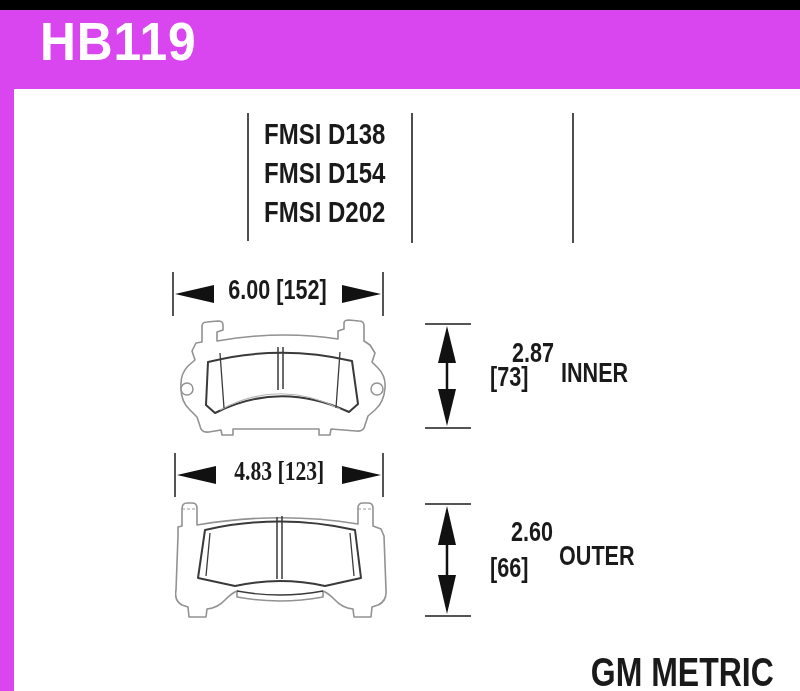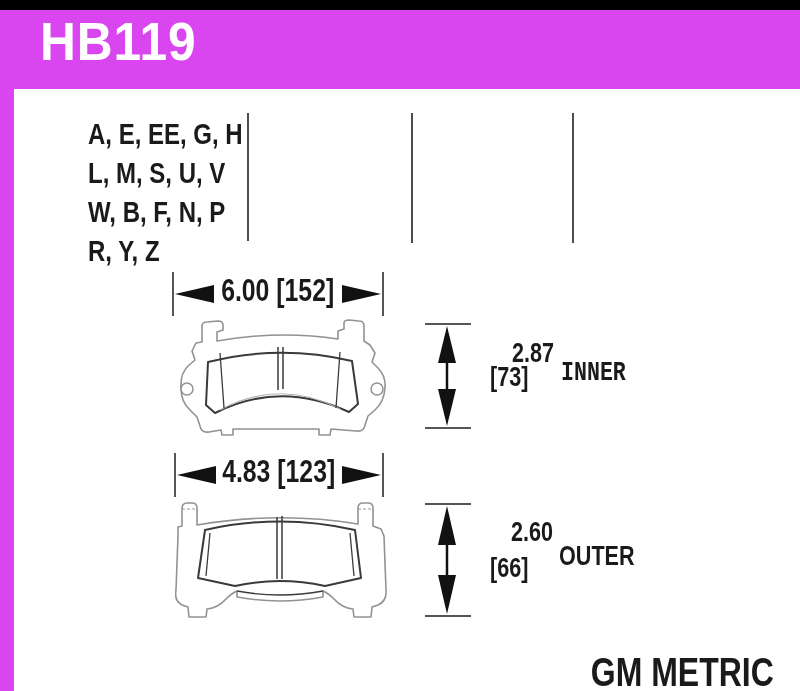--- a/index.html
+++ b/index.html
@@ -20,50 +20,49 @@
     font-weight:bold; font-size:54px; line-height:54px;
     color:#ffffff; letter-spacing:1px; white-space:nowrap;
     transform:scaleX(0.92); transform-origin:0 50%;
   }
   .cond { display:inline-block; white-space:nowrap; transform-origin:0 50%; }
   .spec-text { font-weight:bold; font-size:30px; line-height:39px; transform:scaleX(0.8); }
   .dim-text  { font-weight:bold; font-size:27px; line-height:27px; transform:scaleX(0.8); }
   .divider { position:absolute; width:2px; background:#4d4d4d; }
   .dim-label-center {
     position:absolute; left:0; right:0; text-align:center;
-    font-weight:bold; font-size:31px; line-height:27px; white-space:nowrap;
+    font-weight:bold; font-size:27px; line-height:27px; white-space:nowrap;
   }
   .dim-label-center > span { display:inline-block; transform:scaleX(0.8); transform-origin:50% 50%; }
   .footer-label {
     position:absolute; left:14px; right:0; top:642px; text-align:right;
     font-weight:bold; font-size:41px; line-height:41px;
   }
   .footer-label > span { display:inline-block; transform:scaleX(0.78); transform-origin:50% 50%; }
   svg { display:block; }
 </style>
 </head>
 <body>
 
 <div class="page">
 
   <div class="panel"></div>
 
   <div class="part-number">HB119</div>
 
-  <div class="abs" style="left:88px; top:104px;">
-    <div class="cond spec-text">
-      <div>A, E, EE, G, H</div>
-      <div>L, M, S, U, V</div>
-      <div>W, B, F, N, P</div>
-      <div>R, Y, Z</div>
-    </div>
-  </div>
 
   <div class="divider" style="left:247px; top:103px; height:128px;"></div>
 
+  <div class="abs" style="left:264px; top:104px;">
+    <div class="cond spec-text">
+      <div>FMSI D138</div>
+      <div>FMSI D154</div>
+      <div>FMSI D202</div>
+    </div>
+  </div>
 
   <div class="divider" style="left:411px; top:103px; height:130px;"></div>
   <div class="divider" style="left:572px; top:103px; height:130px;"></div>
 
 
   <div class="abs" style="left:170px; top:259px; width:216px; height:50px;">
     <svg width="216" height="50" viewBox="0 0 216 50">
       <line x1="3" y1="3" x2="3" y2="47" stroke="#555" stroke-width="2"></line>
       <line x1="213" y1="3" x2="213" y2="47" stroke="#555" stroke-width="2"></line>
       <polygon points="5,25 44,16 44,34" fill="#111"></polygon>
@@ -94,25 +93,25 @@
       <polygon points="23,5 14,42 32,42" fill="#111"></polygon>
       <polygon points="23,105 14,68 32,68" fill="#111"></polygon>
     </svg>
   </div>
   <div class="abs" style="left:512px; top:330px;text-align:center;">
     <span class="cond dim-text">2.87</span>
   </div>
   <div class="abs" style="left:490px; top:354px;">
     <span class="cond dim-text">[73]</span>
   </div>
-  <div class="abs" style="left:561px; top:350px;font-family:Liberation Mono, monospace;">
+  <div class="abs" style="left:561px; top:350px;">
     <span class="cond dim-text">INNER</span>
   </div>
 
-  <div class="abs" style="left:172px; top:440px; width:214px; height:50px;">
+  <div class="abs" style="left:172px; top:440px; width:214px; height:50px;font-family:Liberation Serif, serif;">
     <svg width="214" height="50" viewBox="0 0 214 50">
       <line x1="3" y1="3" x2="3" y2="47" stroke="#555" stroke-width="2"></line>
       <line x1="211" y1="3" x2="211" y2="47" stroke="#555" stroke-width="2"></line>
       <polygon points="5,25 44,16 44,34" fill="#111"></polygon>
       <polygon points="209,25 170,16 170,34" fill="#111"></polygon>
     </svg>
     <div class="dim-label-center" style="top:8px;">
       <span>4.83 [123]</span>
     </div>
   </div>

